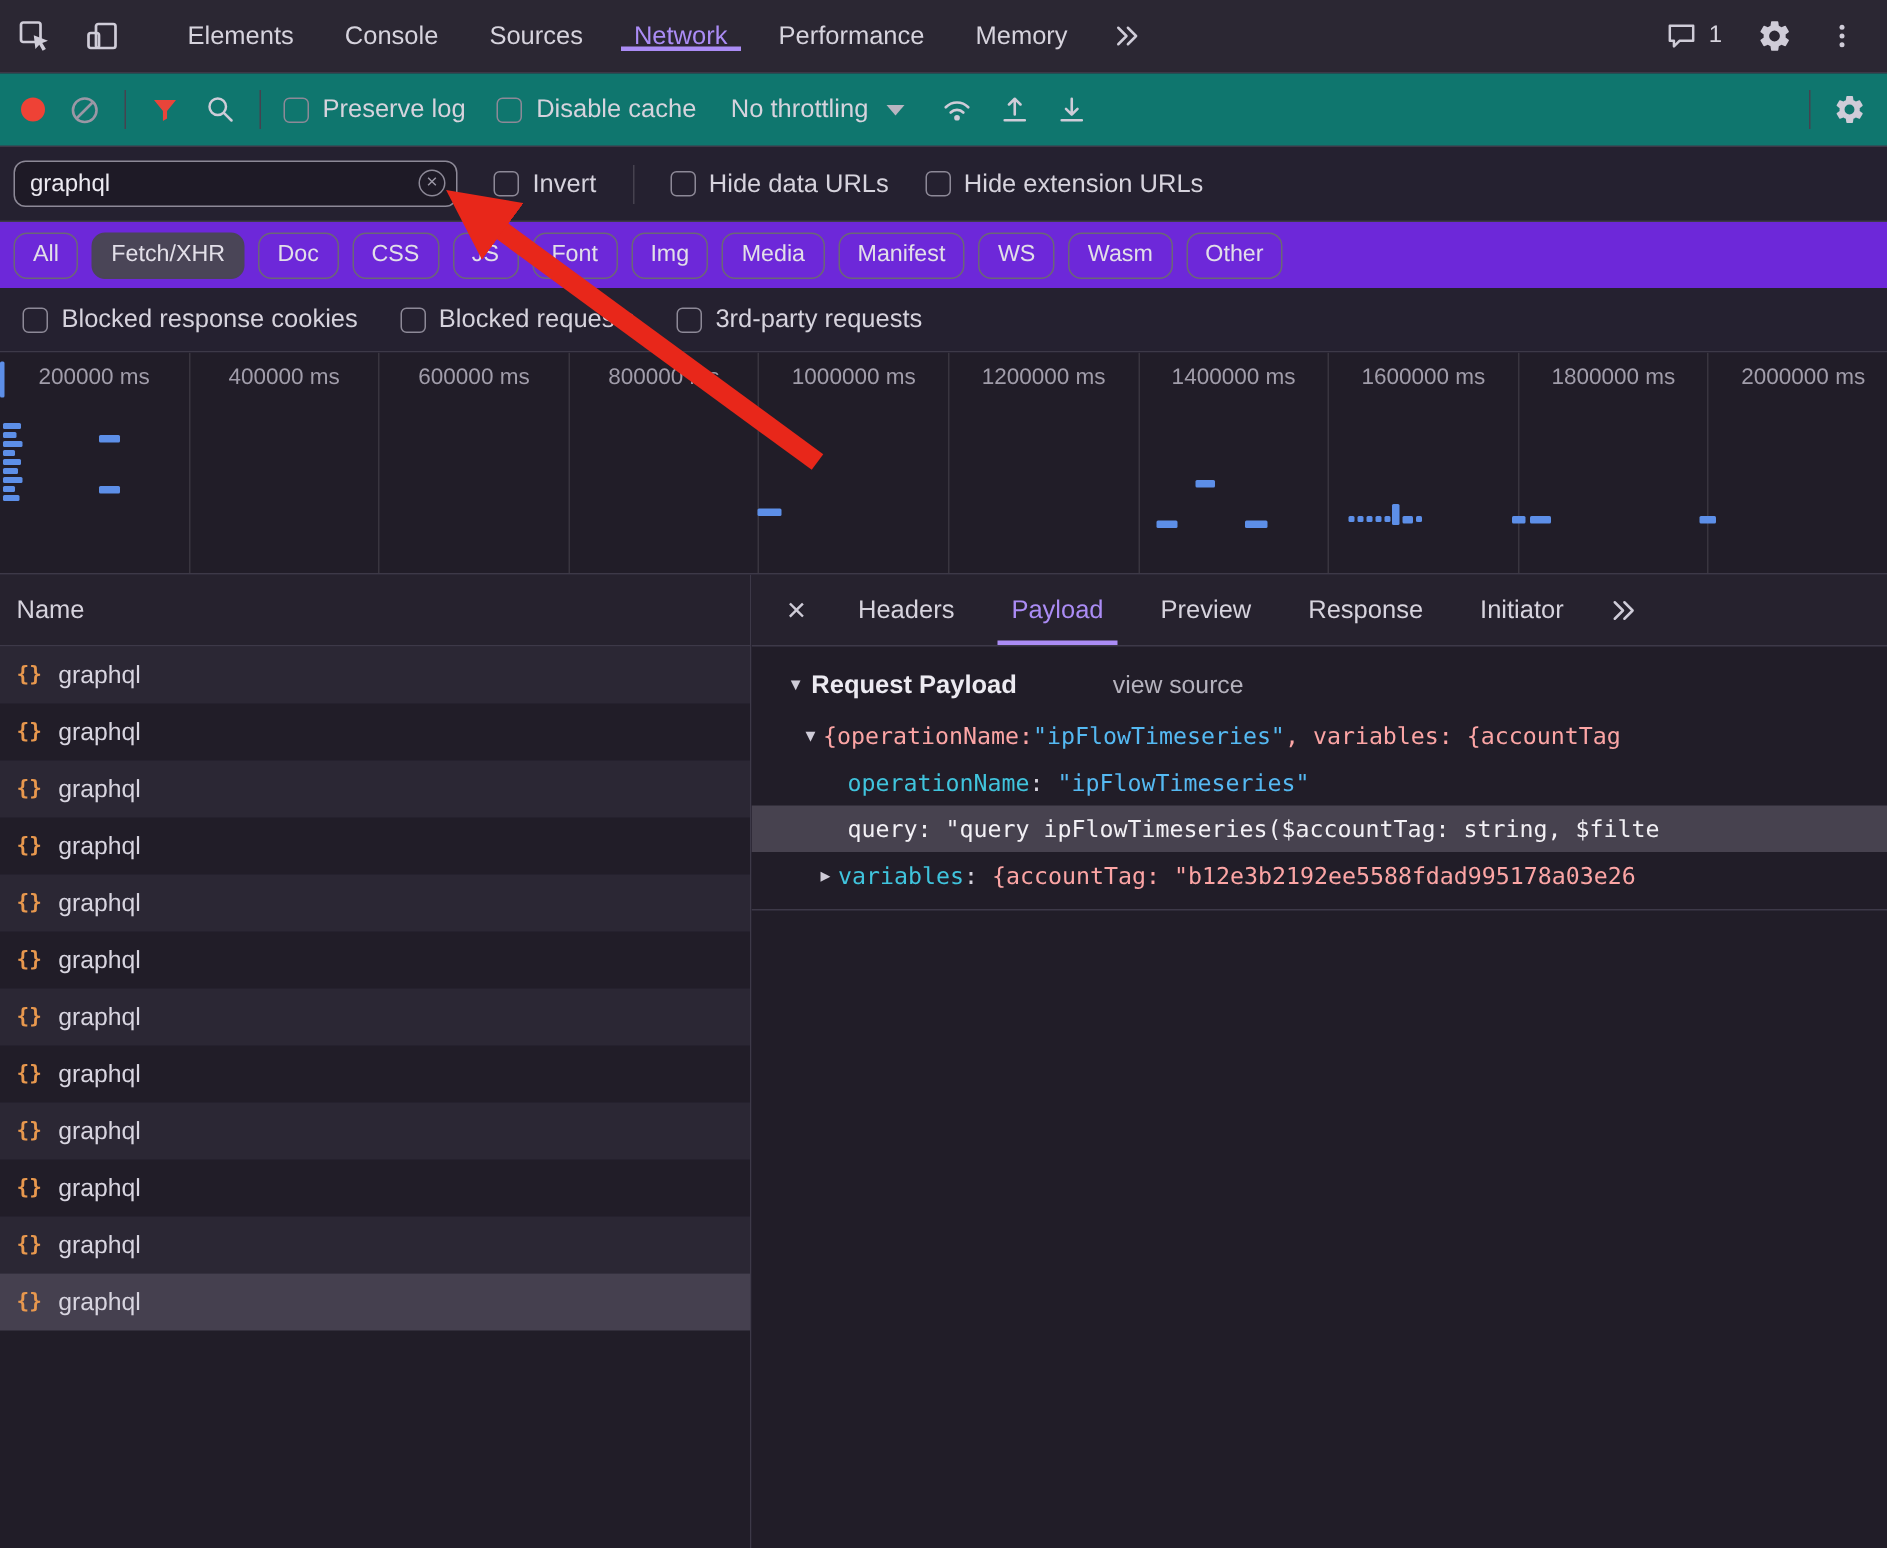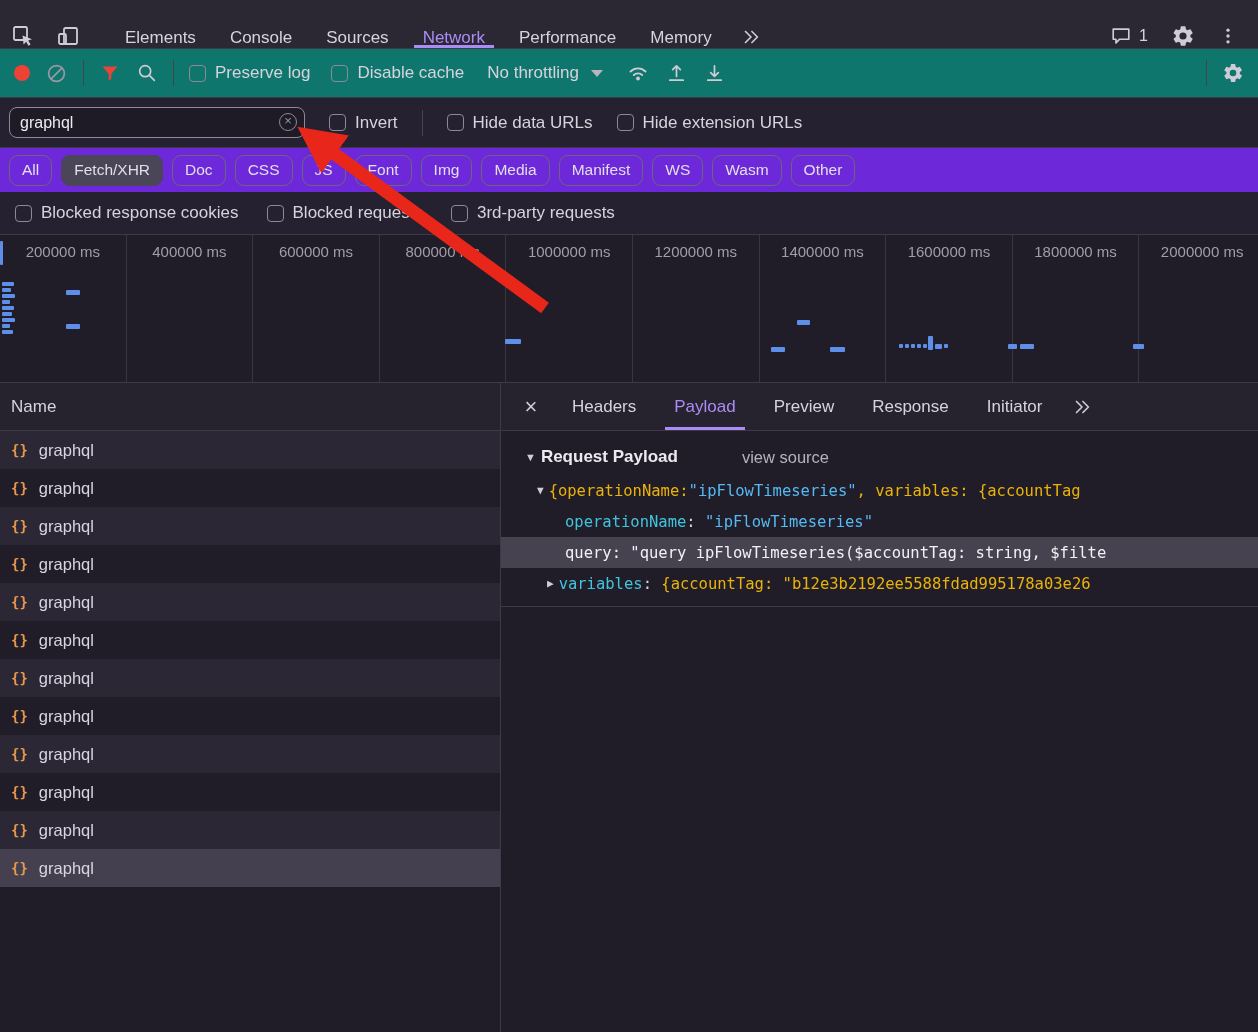--- a/index.html
+++ b/index.html
@@ -8,21 +8,21 @@
     background:#211d28;
     font-family:"Liberation Sans", sans-serif;
     color:#d6d3dd;
     overflow:hidden;
     position:relative;
   }
   svg.ic { display:block; }
   .ic-stroke { stroke:#cfccd8; fill:none; stroke-width:1.8; stroke-linecap:round; stroke-linejoin:round; }
 
   
-  .tabbar { height:49px; background:#2b2733; border-bottom:1px solid #3d3948; display:flex; align-items:flex-end; }
+  .tabbar { height:49px; background:#2b2733; border-bottom:1px solid #3d3948; display:flex; align-items:center; }
   .icon-btn { width:45px; display:flex; align-items:center; justify-content:center; color:#cfccd8; flex:none; }
   .tabs { display:flex; align-items:stretch; margin-left:18px; }
   .tab { padding:0 17px; display:flex; align-items:center; font-size:17px; color:#d6d3dd; position:relative; }
   .tab.active { color:var(--accent-purple,#ab8cf5); }
   .tab.active::after { content:""; position:absolute; left:8px; right:8px; bottom:0; height:3px; background:var(--accent-purple,#ab8cf5); }
   .right-cluster { margin-left:auto; display:flex; align-items:center; padding-right:8px; }
   .msg-badge { display:flex; align-items:center; gap:7px; font-size:16px; color:#d6d3dd; margin-right:12px; }
 
   
   .toolbar2 { height:49px; background:#0f766e; border-bottom:1px solid #3d3948; display:flex; align-items:center; padding:0 14px; gap:15px; }
@@ -85,21 +85,21 @@
 
   .pl-rows { font-family:"DejaVu Sans Mono", monospace; font-size:15.5px; }
   .pl-row { height:31px; display:flex; align-items:center; white-space:nowrap; overflow:hidden; }
   .pl-row.summary { padding-left:36px; }
   .pl-row.child { padding-left:64px; }
   .pl-row.child-arrow { padding-left:46px; }
   .pl-row.selected { background:#47424f; }
   .pl-key { color:var(--key-cyan,#40c4dd); }
   .pl-colon::after { content:": "; white-space:pre; color:#d6d3dd; }
   .pl-str, .pl-val-str { color:var(--string-blue,#55b9f2); }
-  .pl-plain, .pl-text { color:#eab308; }
+  .pl-plain, .pl-text { color:#fca5a5; }
   .pl-row.selected .pl-key, .pl-row.selected .pl-plain { color:#f2f0f5; }
   .pl-row.selected .pl-colon::after { color:#f2f0f5; }
   .pl-divider { border-top:1px solid #3d3948; margin-top:7px; }
 
   
   .arrow-svg { position:absolute; inset:0; width:100%; height:100%; pointer-events:none; z-index:50; }
   .arrow-svg line { stroke:var(--arrow-red,#e8271a); }
   .arrow-svg .head { fill:var(--arrow-red,#e8271a); }
 </style>
 </head>

